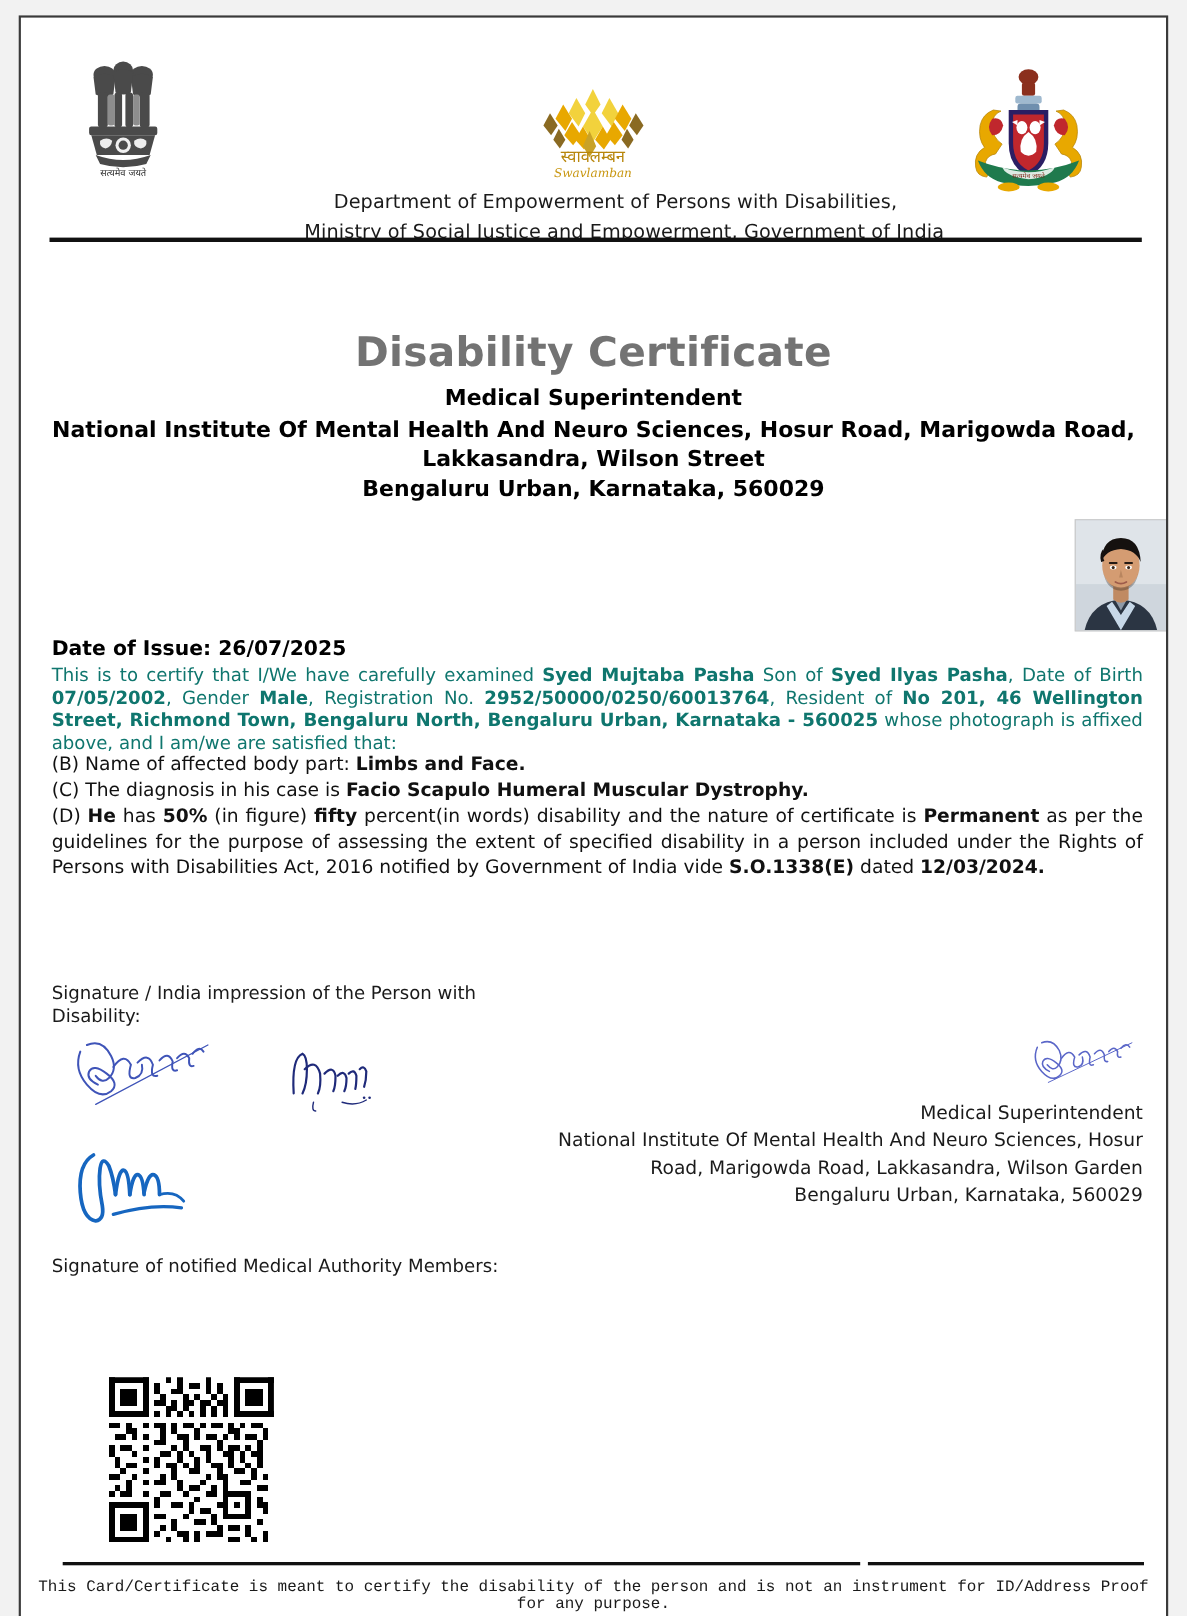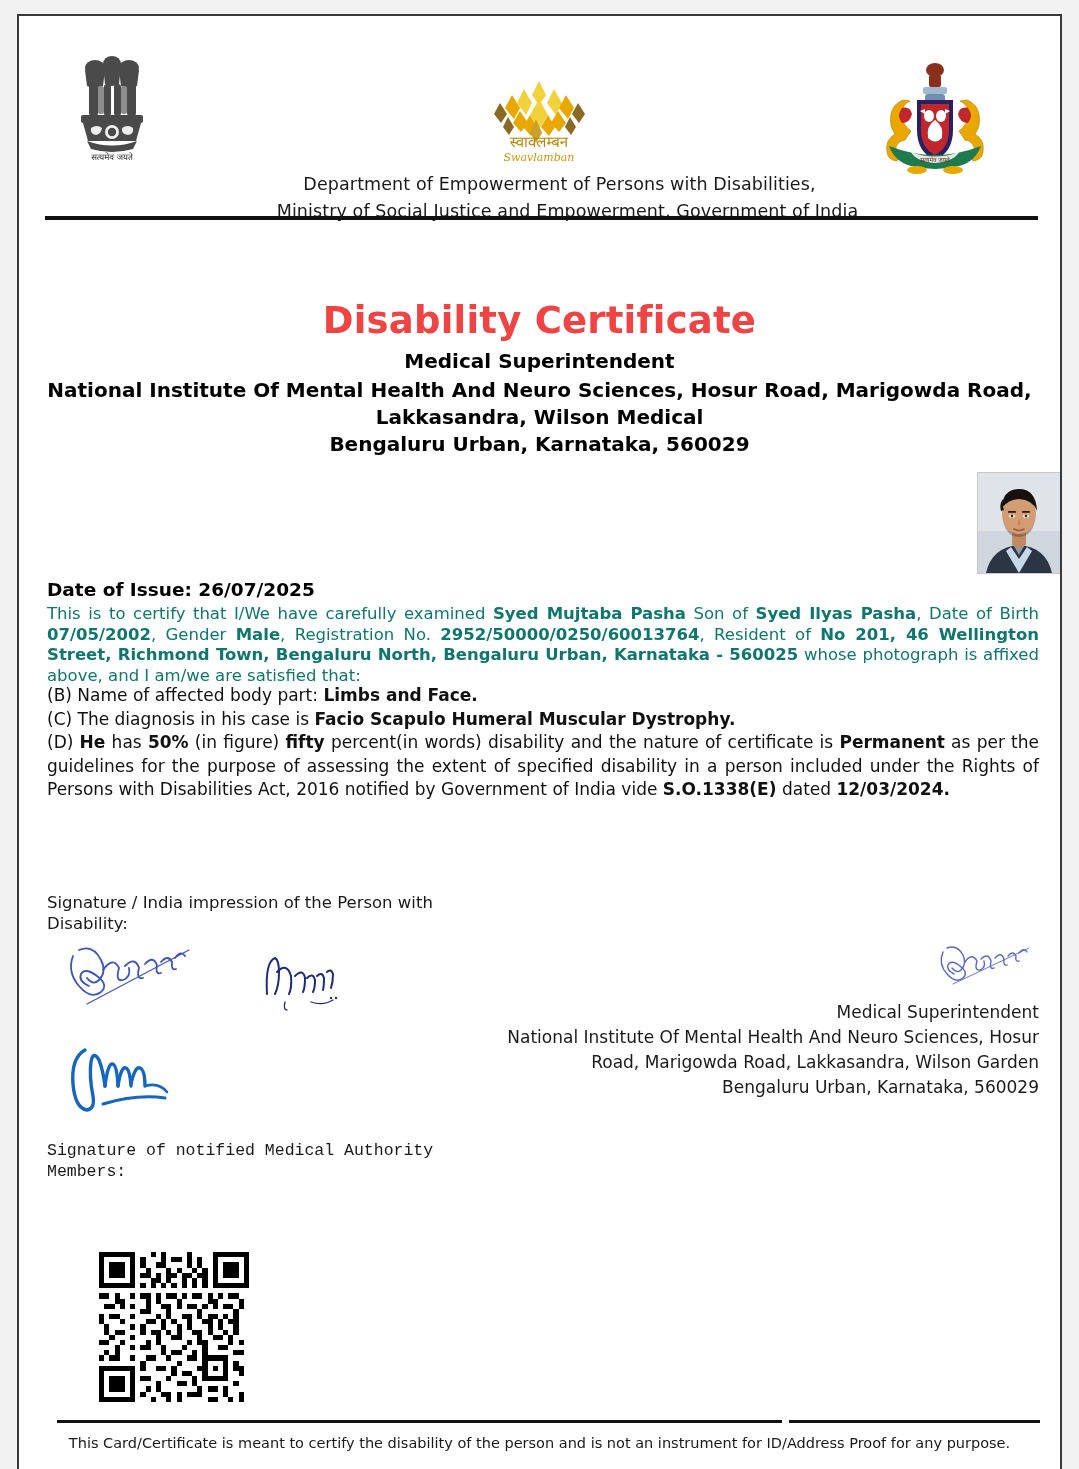--- a/index.html
+++ b/index.html
@@ -63,21 +63,21 @@
   }
 
   
   .title-main {
     position: absolute;
     left: 0; right: 0;
     top: 283px;
     text-align: center;
     font-size: 37px;
     font-weight: bold;
-    color: #ef4444;
+    color: #737373;
     letter-spacing: 0.2px;
   }
   .title-sub {
     position: absolute;
     left: 0; right: 0;
     text-align: center;
     font-size: 20px;
     font-weight: bold;
     color: #000;
   }
@@ -138,21 +138,21 @@
   }
 
   
   .sig-label {
     position: absolute;
     font-size: 16.5px;
     line-height: 21px;
     color: #1a1a1a;
   }
   #sig-person-label  { left: 28px; top: 876px; width: 420px; }
-  #sig-members-label { left: 28px; top: 1124px; width: 420px; font-family: Liberation Mono, monospace; }
+  #sig-members-label { left: 28px; top: 1124px; width: 420px; }
 
   #sig-img-1 { position: absolute; left: 44px; top: 920px; width: 148px; height: 76px; }
   #sig-img-2 { position: absolute; left: 236px; top: 930px; width: 96px; height: 66px; }
   #sig-img-3 { position: absolute; left: 46px; top: 1022px; width: 135px; height: 78px; }
   #sig-img-auth { position: absolute; left: 916px; top: 922px; width: 110px; height: 52px; }
 
   .auth-block {
     position: absolute;
     left: 440px;
     top: 984px;
@@ -182,20 +182,21 @@
   #rule-foot-a { left: 38px;  width: 725px; }
   #rule-foot-b { left: 770px; width: 251px; }
 
   .footer-note {
     position: absolute;
     left: 0; right: 0;
     top: 1419px;
     text-align: center;
     font-size: 14.5px;
     color: #1a1a1a;
+    font-family: Liberation Mono, monospace;
   }
 </style>
 </head>
 <body>
 
 <div id="page">
   <div class="inner">
 
     <div class="header-logos">
 
@@ -307,21 +308,21 @@
 
     <div class="dept-line" id="dept-l1">Department of Empowerment of Persons with Disabilities,</div>
     <div class="dept-line" id="dept-l2">Ministry of Social Justice and Empowerment, Government of India</div>
 
     <div class="rule-top"></div>
 
     <div class="title-main">Disability Certificate</div>
     <div class="title-sub" id="title-role">Medical Superintendent</div>
     <div class="title-sub" id="title-inst">
       <div>National Institute Of Mental Health And Neuro Sciences, Hosur Road, Marigowda Road,</div>
-      <div>Lakkasandra, Wilson Medical</div>
+      <div>Lakkasandra, Wilson Street</div>
       <div>Bengaluru Urban, Karnataka, 560029</div>
     </div>
 
     <div id="photo-frame">
       <svg viewBox="0 0 82 100" width="82" height="100" aria-hidden="true">
         <rect width="82" height="100" fill="#dfe4e9"></rect>
         <rect y="58" width="82" height="42" fill="#cfd6dd"></rect>
 
         <path d="M8 100 q6 -26 33 -28 q27 2 33 28 z" fill="#2b3543"></path>
 

